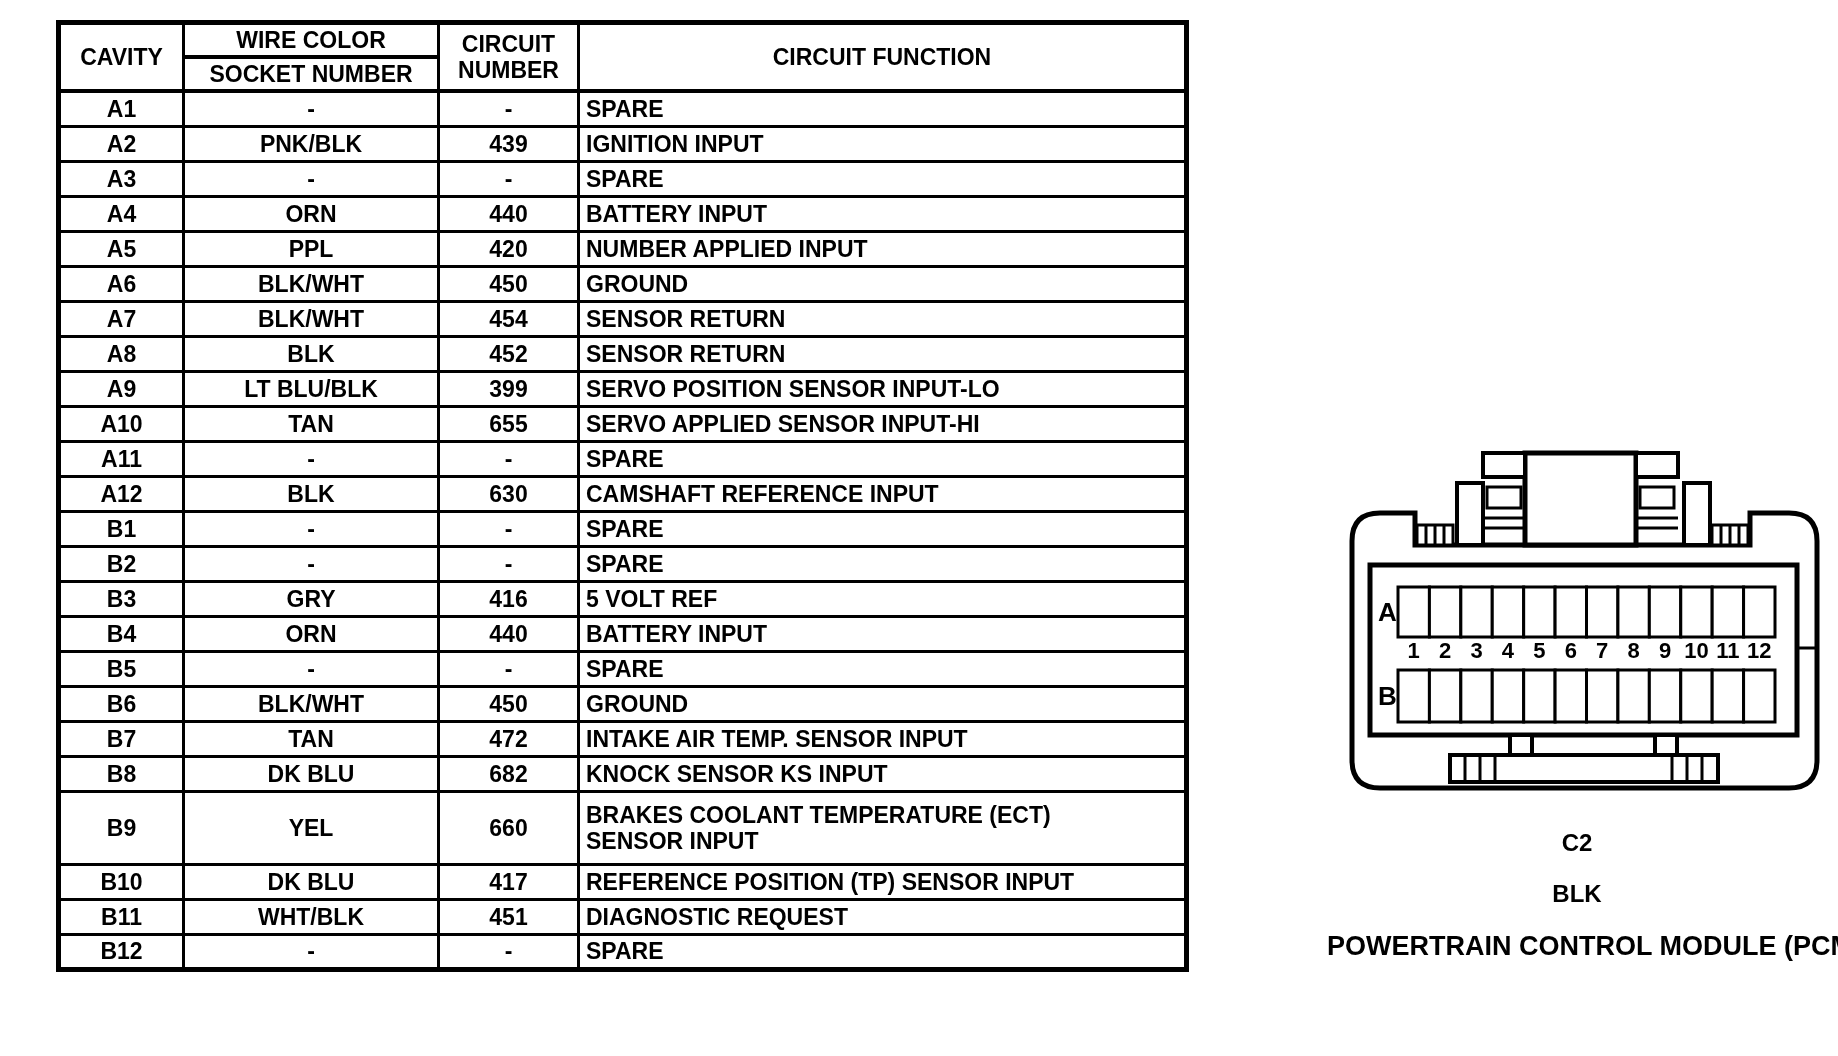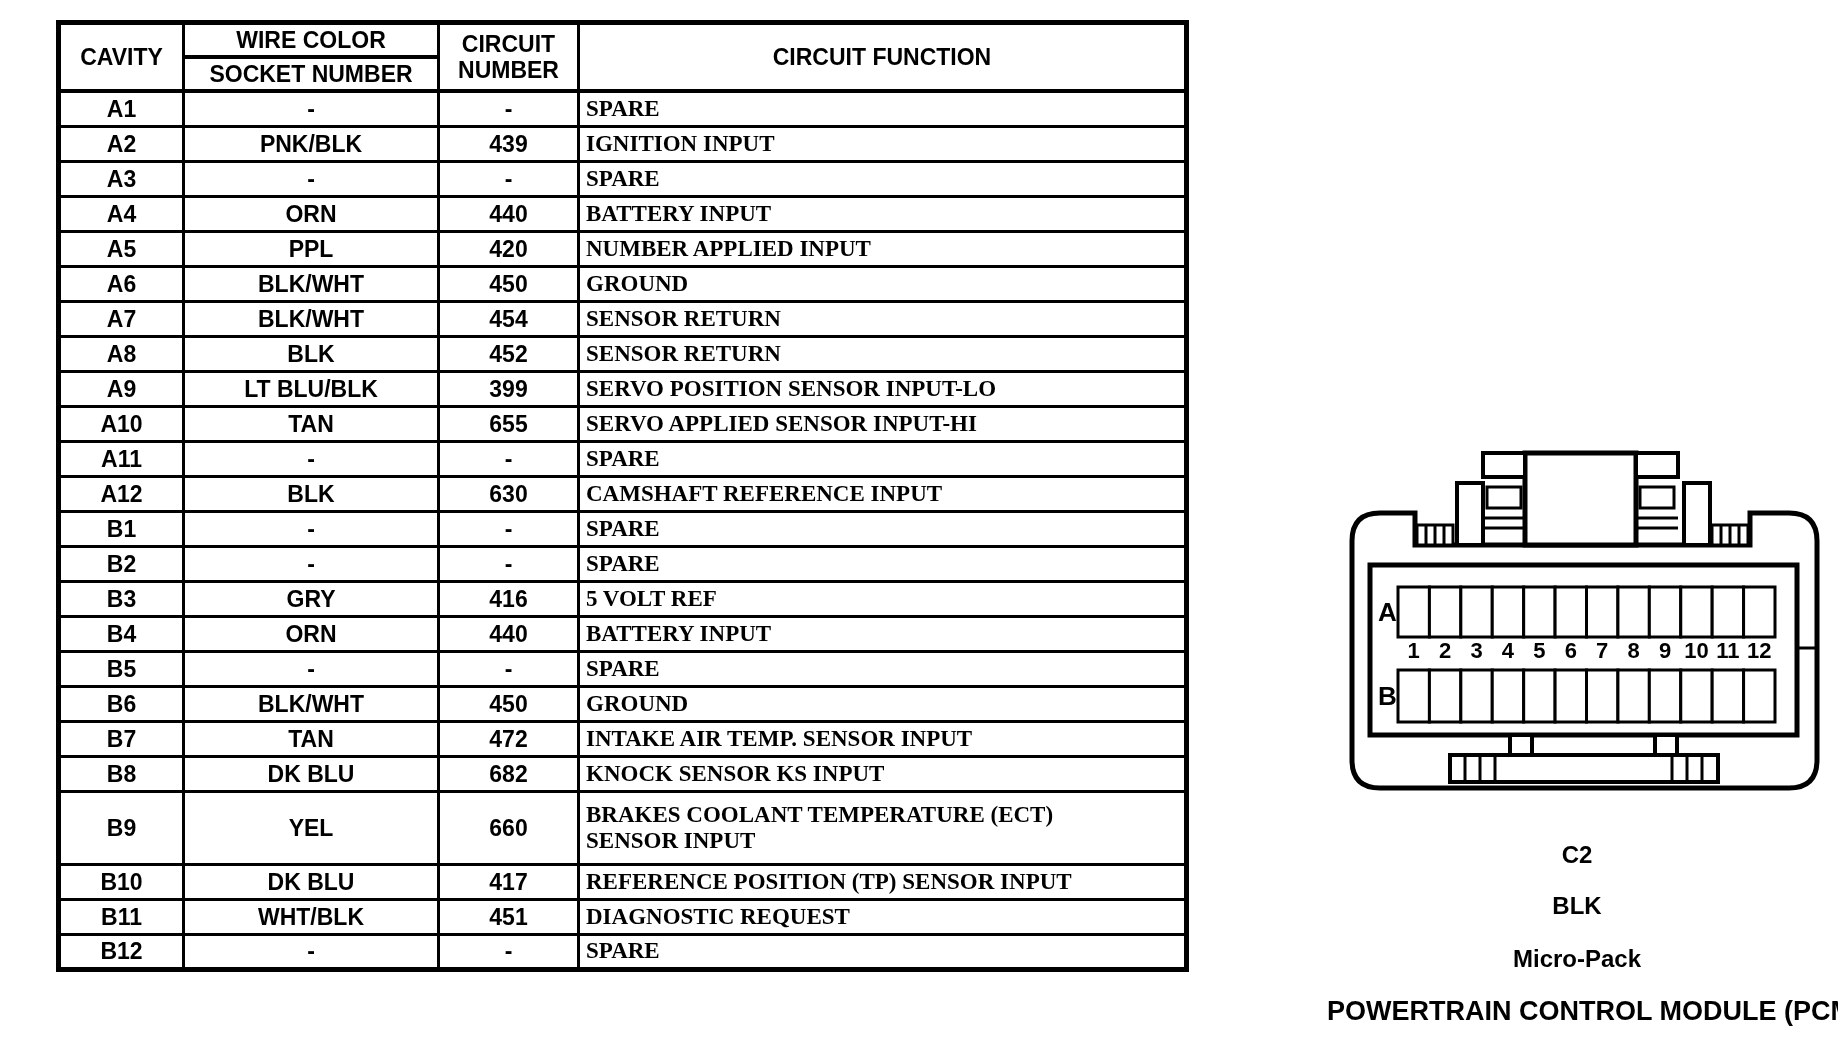--- a/index.html
+++ b/index.html
@@ -25,41 +25,41 @@
   .col-cavity{width:125px;}
   .col-wire{width:255px;}
   .col-circuit{width:140px;}
   .col-function{width:608px;}
   .pinout thead tr{height:30px;}
   .pinout thead th{text-align:center;vertical-align:middle;border-bottom-width:4px;}
   .pinout tbody tr{height:35px;}
   .pinout tbody tr.tall{height:73px;}
   .td-cavity,.td-wire,.td-circuit{text-align:center;vertical-align:middle;}
   .td-function{text-align:left;vertical-align:middle;padding-left:10px;}
-  .td-function div{white-space:nowrap;font-family:Liberation Serif, serif;}
+  .td-function div{white-space:nowrap;}
   
   .connector-svg{position:absolute;left:1340px;top:440px;}
   .connector-svg .ln{stroke:#000;fill:none;}
   .connector-svg .w5{stroke-width:5px;}
   .connector-svg .w4{stroke-width:4px;}
   .connector-svg .w3{stroke-width:3px;}
   .connector-svg .white{fill:#ffffff;}
   .connector-svg text{
     font-family:"Liberation Sans","DejaVu Sans",sans-serif;
     font-weight:bold;fill:#000;
   }
   .row-label{font-size:26px;}
   .pin-num{font-size:22px;}
   
   .captions{
     position:absolute;left:1327px;top:828px;width:500px;
     text-align:center;font-weight:bold;color:#000;
   }
   .cap-line{font-size:24px;line-height:30px;white-space:nowrap;}
-  .cap-id{margin-top:12px;}
+  .cap-id{margin-top:0;}
   .cap-color{margin-top:21px;}
   .cap-pack{margin-top:23px;}
   .cap-module{margin-top:22px;font-size:27px;line-height:30px;white-space:nowrap;}
 </style>
 </head>
 <body>
 
 <table class="pinout">
   <colgroup>
     <col class="col-cavity">
@@ -350,15 +350,14 @@
     <rect class="ln w4 white" x="315" y="295" width="22" height="20"></rect>
     <rect class="ln w4 white" x="110" y="315" width="268" height="27"></rect>
     <path class="ln w3" d="M 125 315 L 125 342 M 140 315 L 140 342 M 155 315 L 155 342"></path>
     <path class="ln w3" d="M 332 315 L 332 342 M 347 315 L 347 342 M 362 315 L 362 342"></path>
   </g>
 </svg>
 
 <div class="captions">
   <div class="cap-line cap-id">C2</div>
   <div class="cap-line cap-color">BLK</div>
-  <div class="cap-line cap-pack">Micro-Pack</div>
   <div class="cap-module">POWERTRAIN CONTROL MODULE (PCM)</div>
 </div>
 
 </body></html>

